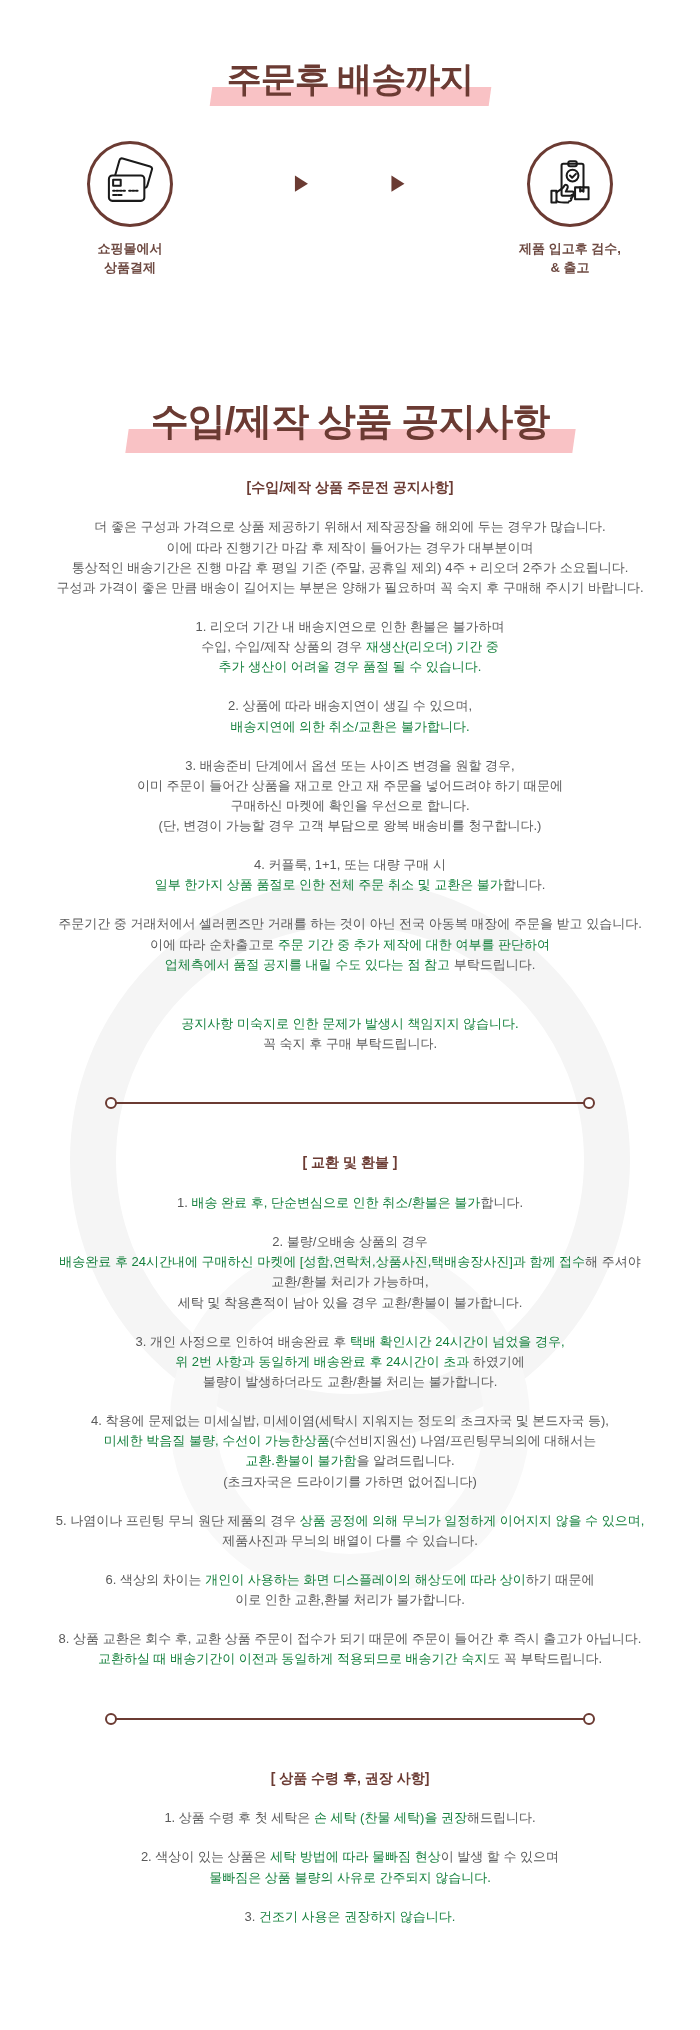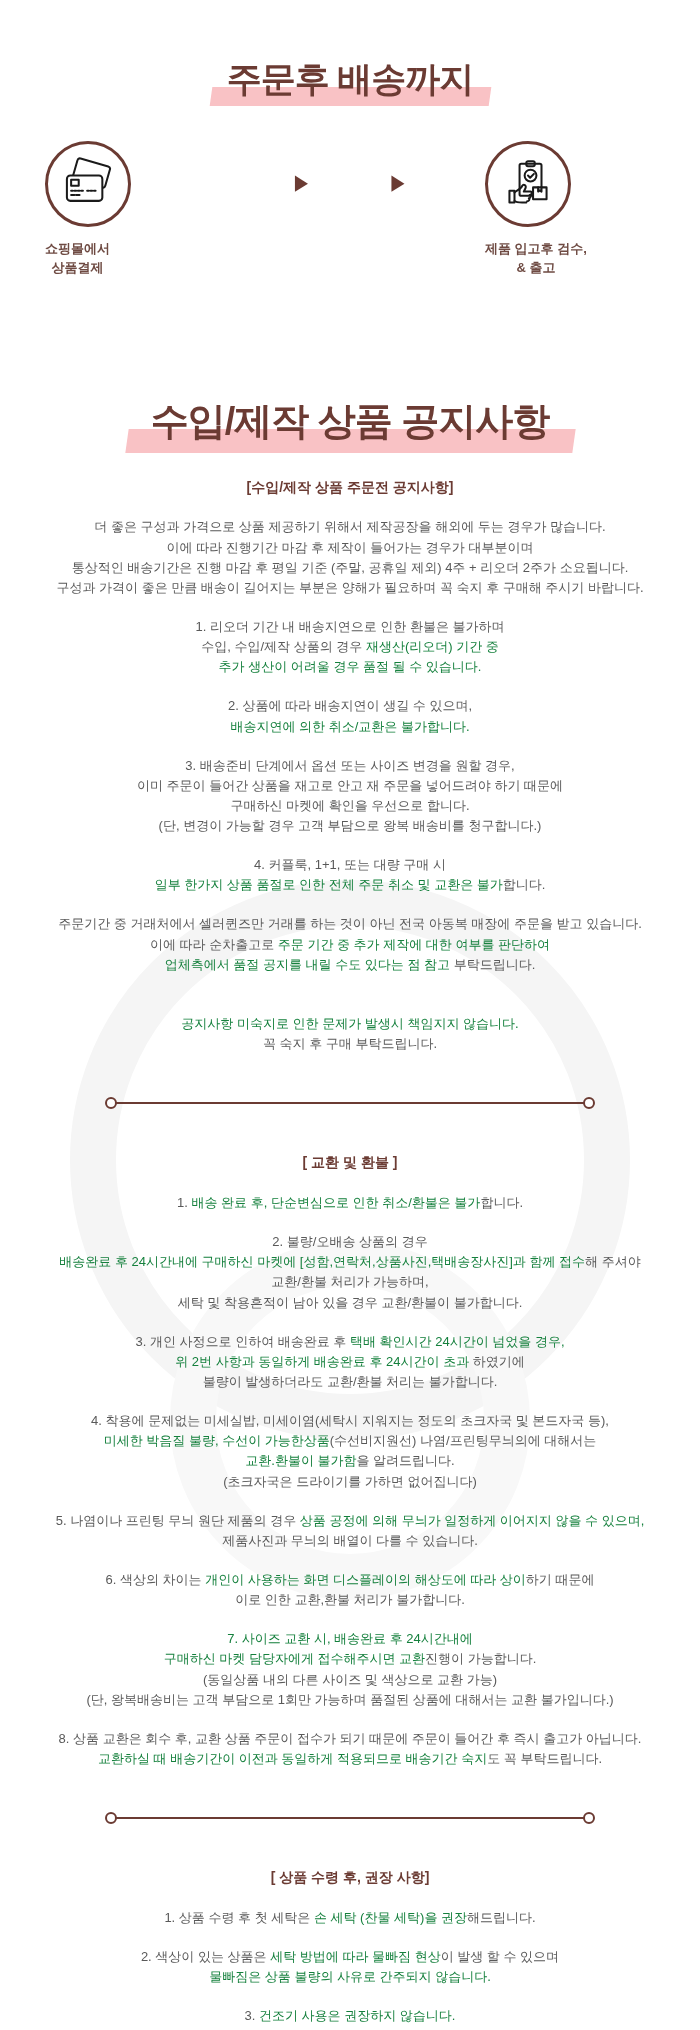--- a/index.html
+++ b/index.html
@@ -30,21 +30,21 @@
   .order-title .hl { font-size:35px; }
   .notice-main-title { margin-top:118px; }
   .notice-main-title .hl { font-size:38px; }
   .notice-main-title .hl::after { height:24px; bottom:-6px; left:-24px; right:-24px; }
 
   
   .steps {
     margin:38px auto 0; width:610px;
     display:flex; align-items:flex-start; justify-content:space-between;
   }
-  .step { width:170px; display:flex; flex-direction:column; align-items:flex-start; }
+  .step { width:170px; display:flex; flex-direction:column; align-items:center; }
   .step-circle {
     width:86px; height:86px; border-radius:50%;
     border:3px solid #6b3b33; background:#fff;
     display:flex; align-items:center; justify-content:center;
   }
   .step-circle svg { width:54px; height:54px; }
   .step-label {
     margin-top:13px; text-align:center; white-space:pre-line;
     color:#6e4a42; font-size:13px; font-weight:700; line-height:1.45;
   }
@@ -136,21 +136,20 @@
         </section>
         <div class="divider"></div>
         <section>
           <h3 class="sec-heading">[ 교환 및 환불 ]</h3>
           <p class="block"><span>1. </span><span class="red">배송 완료 후, 단순변심으로 인한 취소/환불은 불가</span><span>합니다.</span></p>
           <p class="block"><span>2. 불량/오배송 상품의 경우</span><br><span class="red">배송완료 후 24시간내에 구매하신 마켓에 [성함,연락처,상품사진,택배송장사진]과 함께 접수</span><span>해 주셔야</span><br><span>교환/환불 처리가 가능하며,</span><br><span>세탁 및 착용흔적이 남아 있을 경우 교환/환불이 불가합니다.</span></p>
           <p class="block"><span>3. 개인 사정으로 인하여 배송완료 후 </span><span class="red">택배 확인시간 24시간이 넘었을 경우,</span><br><span class="red">위 2번 사항과 동일하게 배송완료 후 24시간이 초과</span><span> 하였기에</span><br><span>불량이 발생하더라도 교환/환불 처리는 불가합니다.</span></p>
           <p class="block"><span>4. 착용에 문제없는 미세실밥, 미세이염(세탁시 지워지는 정도의 초크자국 및 본드자국 등),</span><br><span class="red">미세한 박음질 불량, 수선이 가능한상품</span><span>(수선비지원선) 나염/프린팅무늬의에 대해서는</span><br><span class="red">교환.환불이 불가함</span><span>을 알려드립니다.</span><br><span>(초크자국은 드라이기를 가하면 없어집니다)</span></p>
           <p class="block"><span>5. 나염이나 프린팅 무늬 원단 제품의 경우 </span><span class="red">상품 공정에 의해 무늬가 일정하게 이어지지 않을 수 있으며,</span><br><span>제품사진과 무늬의 배열이 다를 수 있습니다.</span></p>
           <p class="block"><span>6. 색상의 차이는 </span><span class="red">개인이 사용하는 화면 디스플레이의 해상도에 따라 상이</span><span>하기 때문에</span><br><span>이로 인한 교환,환불 처리가 불가합니다.</span></p>
-          <p class="block"><span class="red">7. 사이즈 교환 시, 배송완료 후 24시간내에</span><br><span class="red">구매하신 마켓 담당자에게 접수해주시면 교환</span><span>진행이 가능합니다.</span><br><span>(동일상품 내의 다른 사이즈 및 색상으로 교환 가능)</span><br><span>(단, 왕복배송비는 고객 부담으로 1회만 가능하며 품절된 상품에 대해서는 교환 불가입니다.)</span></p>
           <p class="block"><span>8. 상품 교환은 회수 후, 교환 상품 주문이 접수가 되기 때문에 주문이 들어간 후 즉시 출고가 아닙니다.</span><br><span class="red">교환하실 때 배송기간이 이전과 동일하게 적용되므로 배송기간 숙지</span><span>도 꼭 부탁드립니다.</span></p>
         </section>
         <div class="divider"></div>
         <section>
           <h3 class="sec-heading">[ 상품 수령 후, 권장 사항]</h3>
           <p class="block"><span>1. 상품 수령 후 첫 세탁은 </span><span class="red">손 세탁 (찬물 세탁)을 권장</span><span>해드립니다.</span></p>
           <p class="block"><span>2. 색상이 있는 상품은 </span><span class="red">세탁 방법에 따라 물빠짐 현상</span><span>이 발생 할 수 있으며</span><br><span class="red">물빠짐은 상품 불량의 사유로 간주되지 않습니다.</span></p>
           <p class="block"><span>3. </span><span class="red">건조기 사용은 권장하지 않습니다.</span><br></p>
         </section>
       </div>

